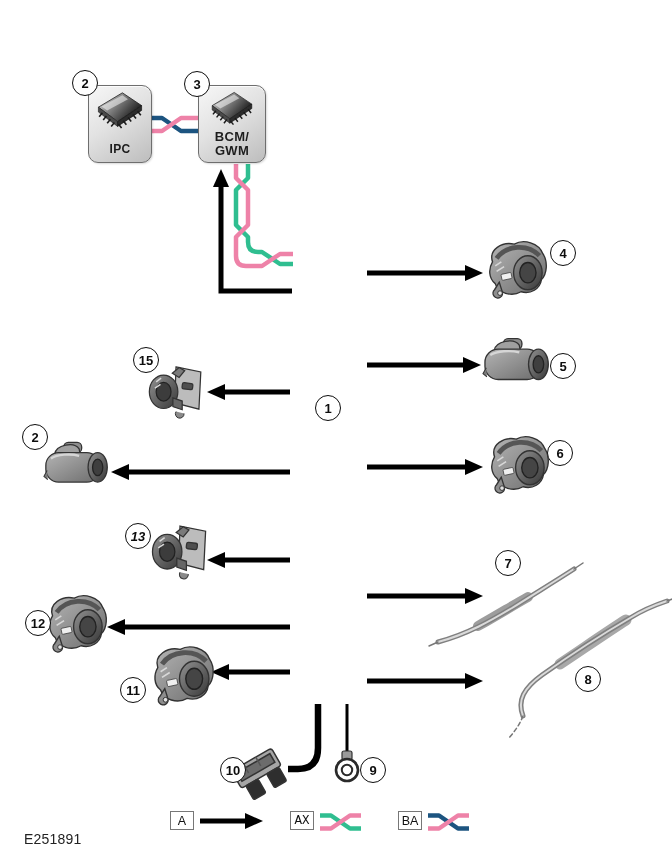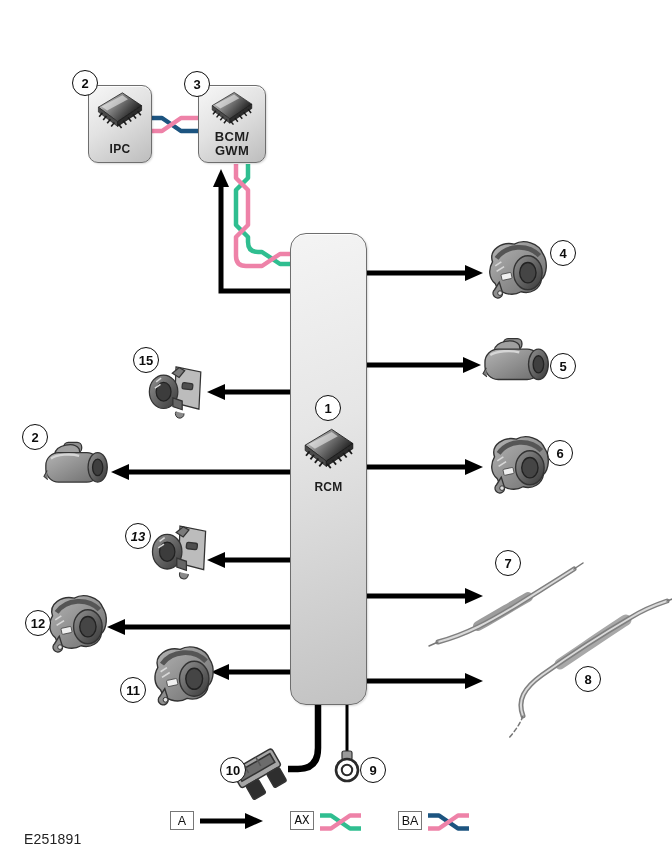--- a/index.html
+++ b/index.html
@@ -208,26 +208,20 @@
   <div id="bcm-box" class="module" style="left:198px;top:85px;width:68px;height:78px;">
     <svg class="chip" width="54" height="44" viewBox="0 0 70 60">
       <use href="#sym-chip"></use>
     </svg>
     <div class="mod-label">
       <div>BCM/</div>
       <div>GWM</div>
     </div>
   </div>
 
-  <div id="rcm-box" class="module" style="left:290px;top:233px;width:77px;height:472px;">
-    <svg class="chip" width="62" height="53" viewBox="0 0 70 60">
-      <use href="#sym-chip"></use>
-    </svg>
-    <div class="mod-label">RCM</div>
-  </div>
 
   <div class="callout" style="left:315px;top:395px;">1</div>
   <div class="callout" style="left:72px;top:70px;">2</div>
   <div class="callout" style="left:184px;top:71px;">3</div>
   <div class="callout" style="left:550px;top:240px;">4</div>
   <div class="callout" style="left:550px;top:353px;">5</div>
   <div class="callout" style="left:547px;top:440px;">6</div>
   <div class="callout" style="left:495px;top:550px;">7</div>
   <div class="callout" style="left:575px;top:666px;">8</div>
   <div class="callout" style="left:360px;top:757px;">9</div>

